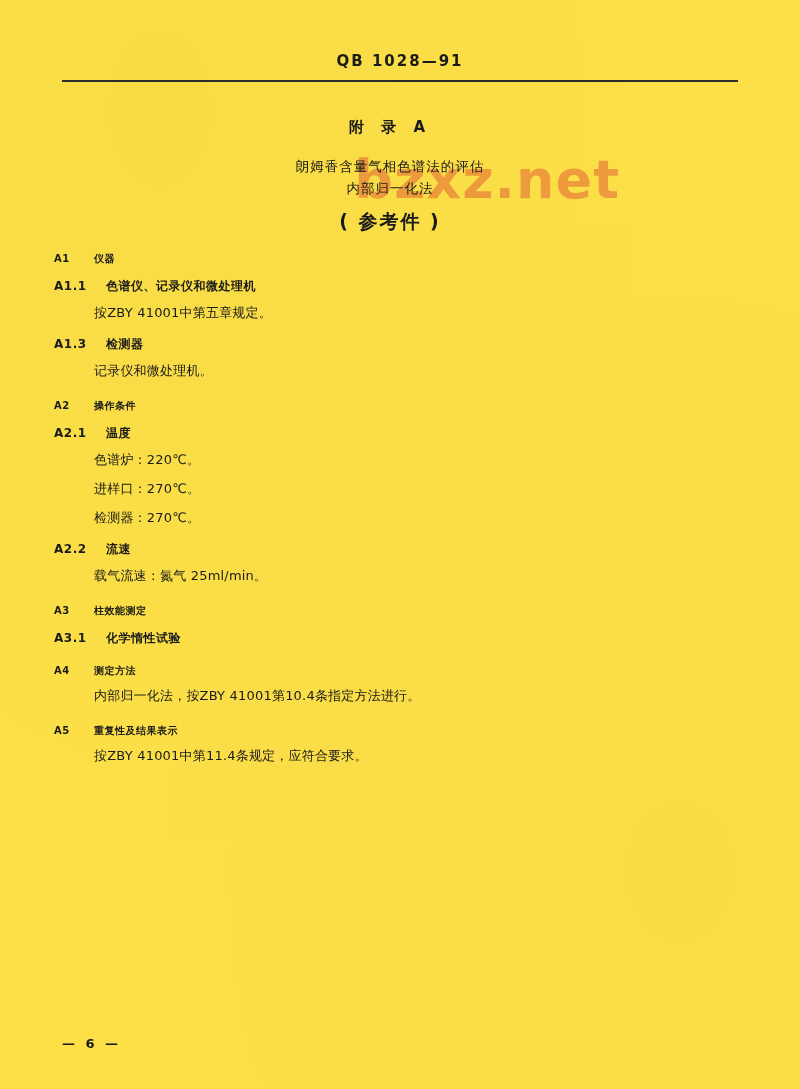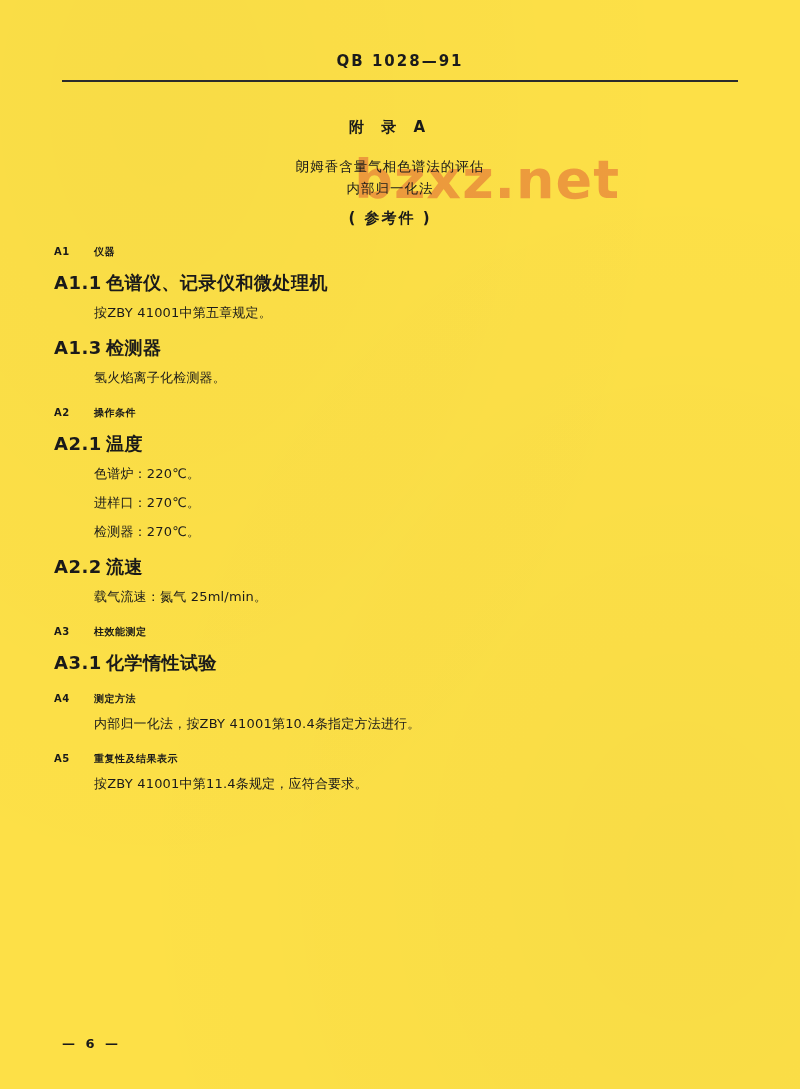--- a/index.html
+++ b/index.html
@@ -91,21 +91,21 @@
     letter-spacing: 6px;
     margin-bottom: 18px;
   }
   .annex-sub {
     font-size: 13.5px;
     font-weight: 400;
     letter-spacing: 1px;
     line-height: 22px;
   }
   .annex-note {
-    font-size: 15px;
+    font-size: 19px;
     font-weight: 700;
     letter-spacing: 2px;
     margin-top: 10px;
   }
 
   .sec {
     margin-top: 17px;
   }
   .sec-head {
     font-size: 10px;
@@ -114,21 +114,21 @@
     margin-left: 2px;
   }
   .sec-head .num {
     display: inline-block;
     min-width: 40px;
   }
   .sub {
     margin-top: 12px;
   }
   .sub-head {
-    font-size: 18px;
+    font-size: 12px;
     font-weight: 700;
     letter-spacing: 0.5px;
     margin-left: 2px;
   }
   .sub-head .num {
     display: inline-block;
     min-width: 52px;
   }
   .para {
     font-size: 13px;
@@ -180,21 +180,21 @@
       <div class="sub">
         <div class="sub-head">
           <span class="num">A1.1</span><span>色谱仪、记录仪和微处理机</span>
         </div>
         <div class="para">按ZBY 41001中第五章规定。</div>
       </div>
       <div class="sub">
         <div class="sub-head">
           <span class="num">A1.3</span><span>检测器</span>
         </div>
-        <div class="para">氢火焰离子化检测器。</div>
+        <div class="para">记录仪和微处理机。</div>
       </div>
     </div>
 
     <div class="sec">
       <div class="sec-head">
         <span class="num">A2</span><span>操作条件</span>
       </div>
       <div class="sub">
         <div class="sub-head">
           <span class="num">A2.1</span><span>温度</span>

